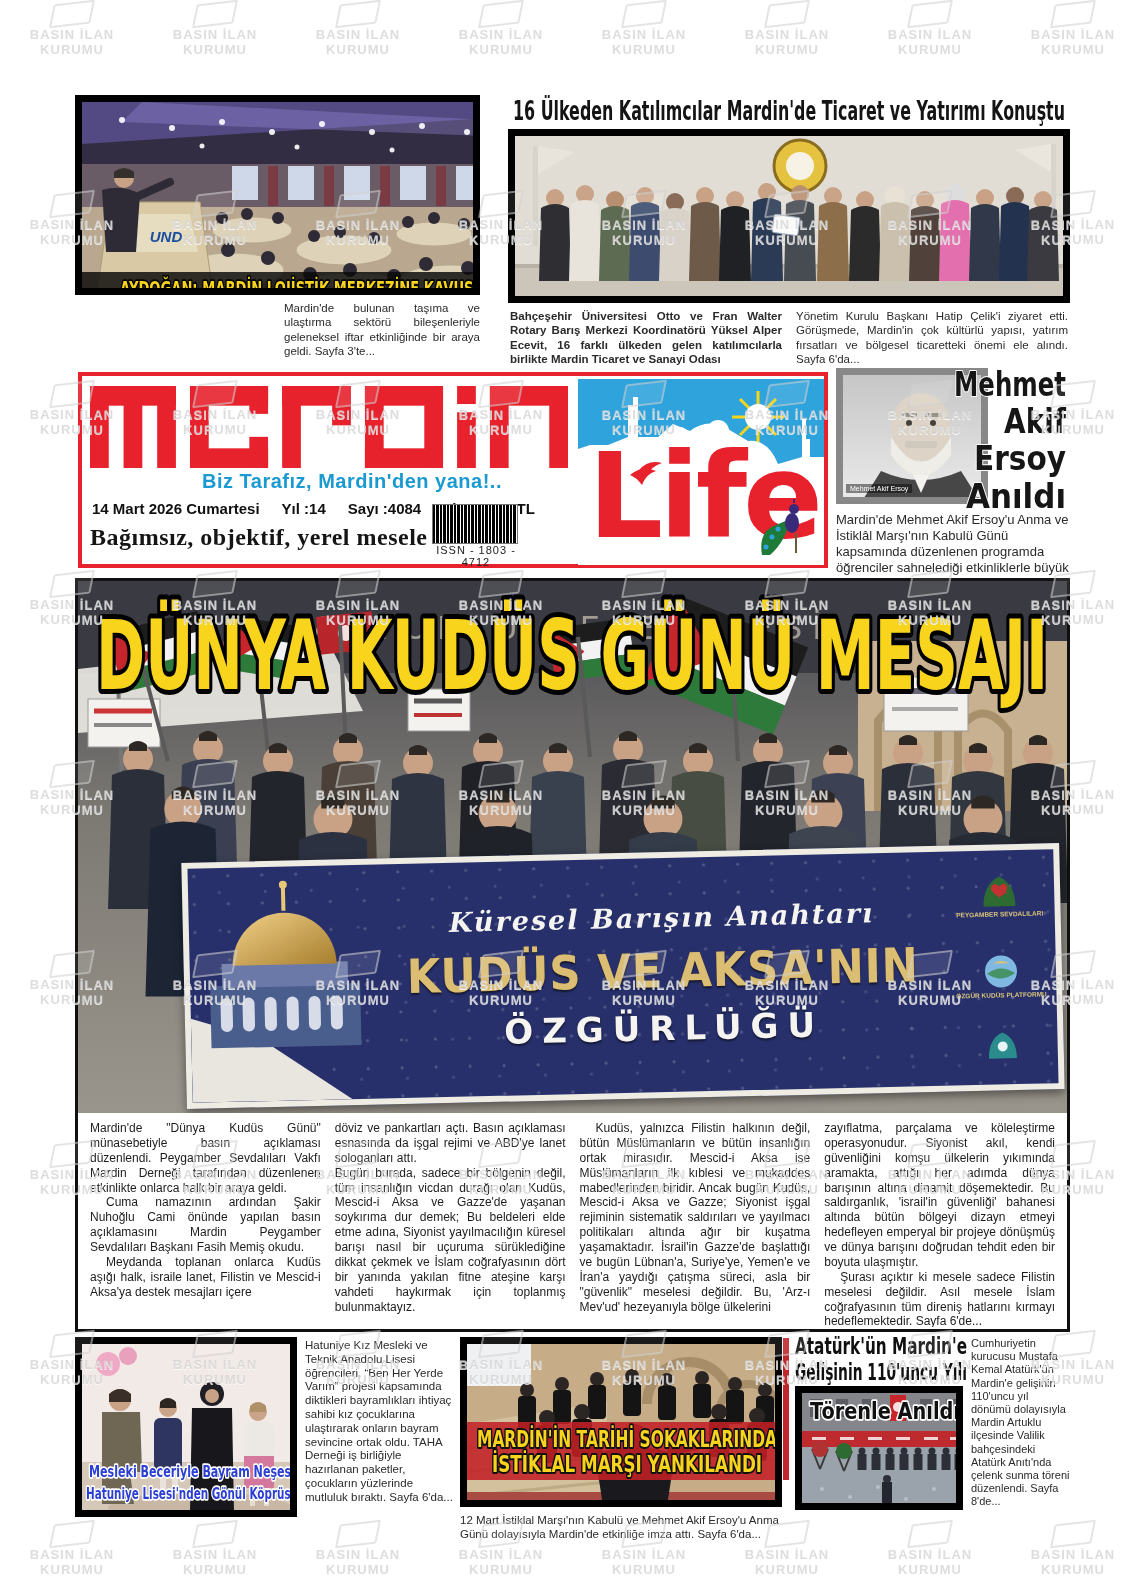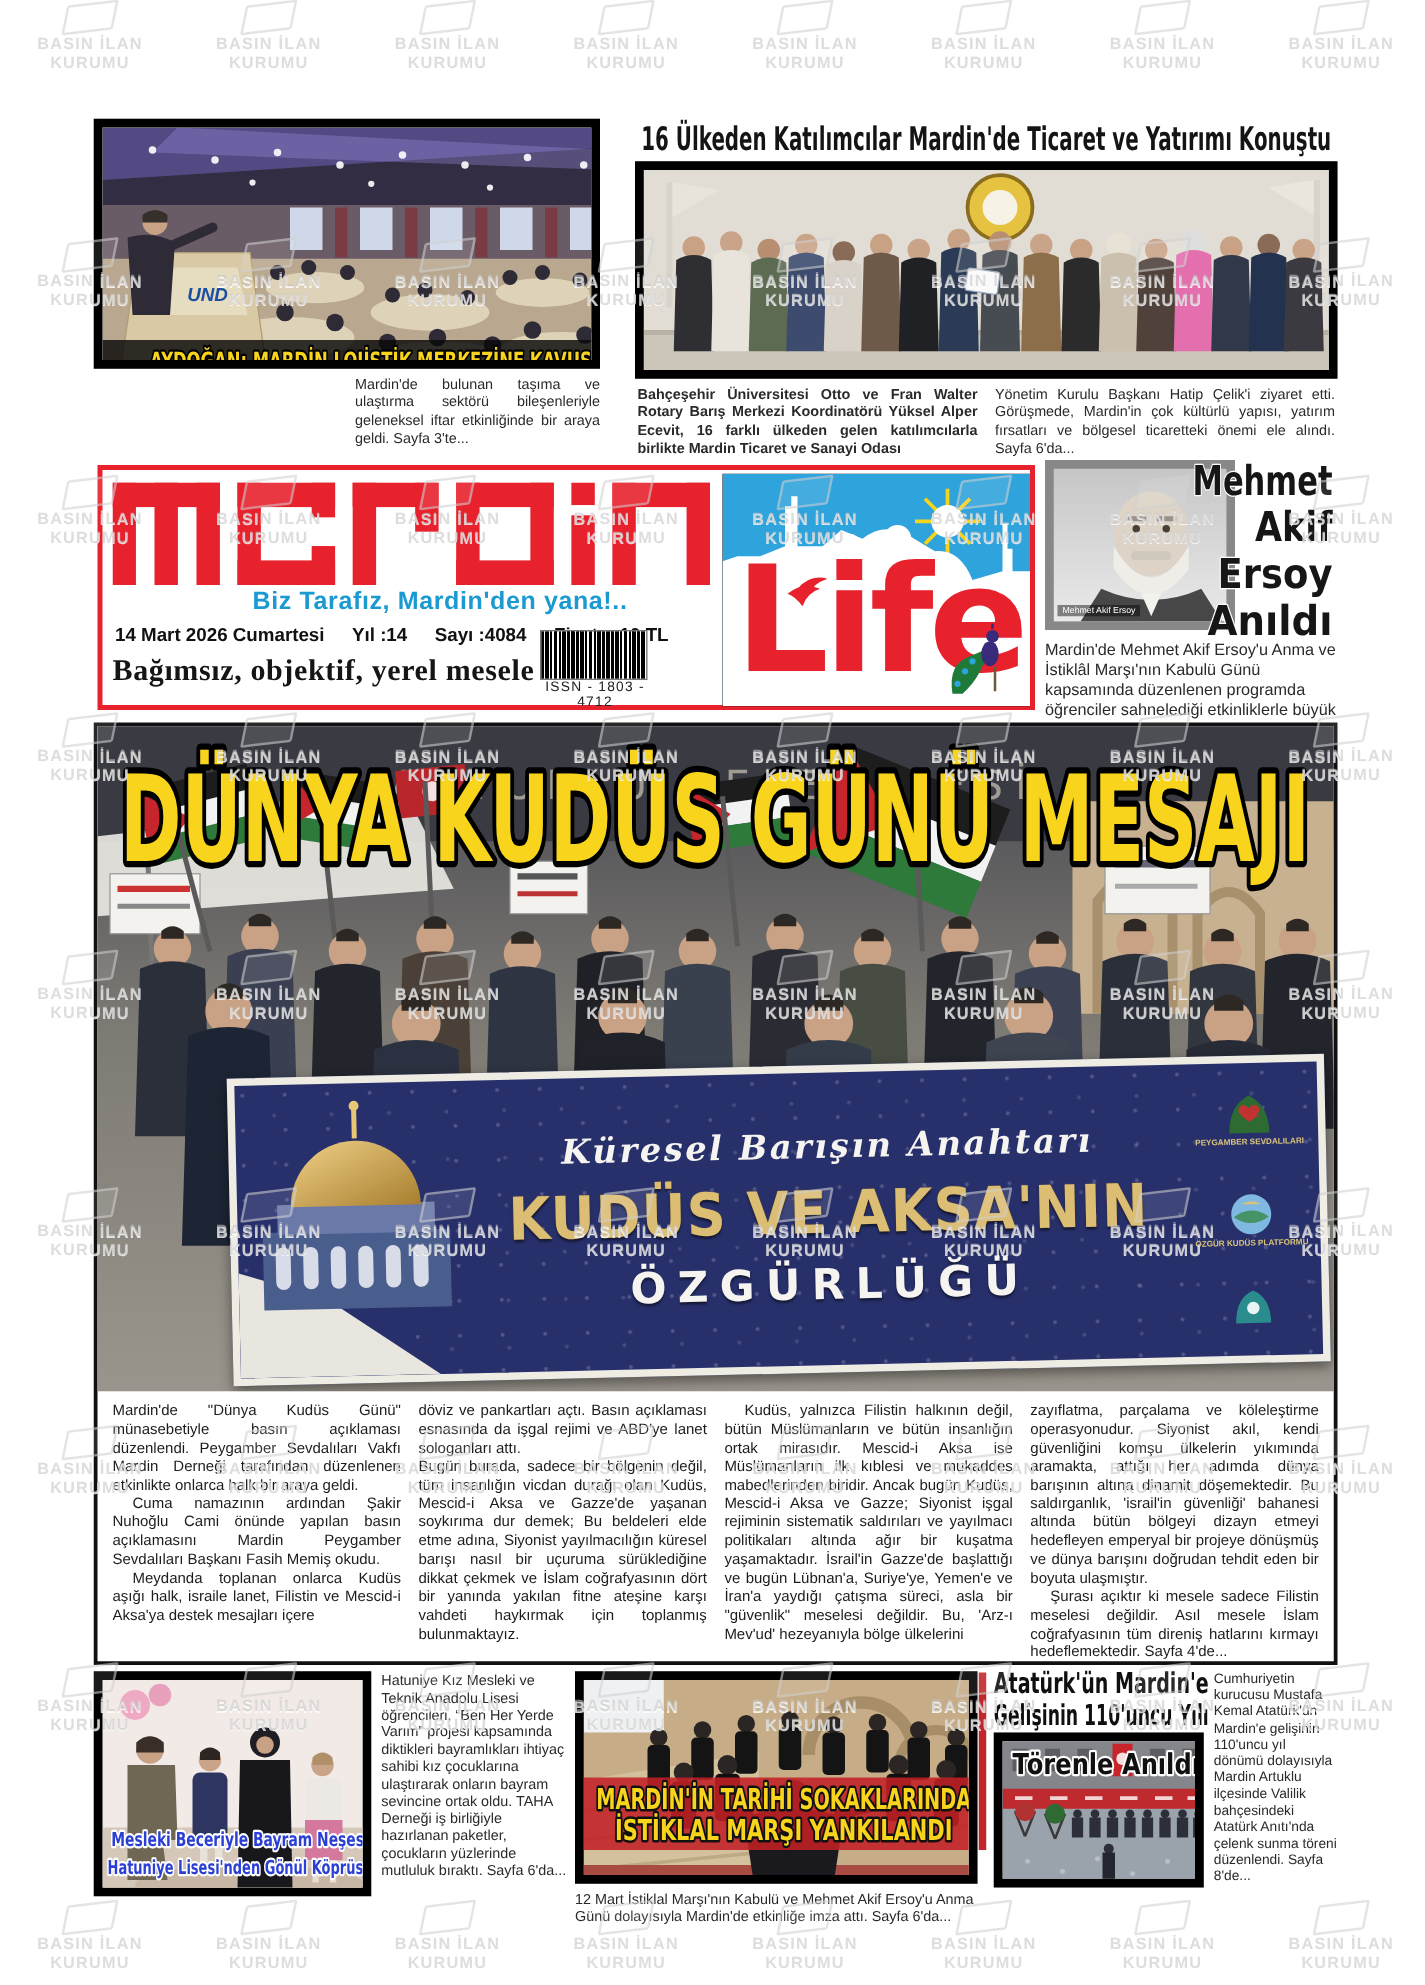--- a/index.html
+++ b/index.html
@@ -462,21 +462,21 @@
       </div>
       <div class="body-col just" style="flex:1;font-size:12px;line-height:1.24;">
         <p>döviz ve pankartları açtı. Basın açıklaması esnasında da işgal rejimi ve ABD'ye lanet sologanları attı.</p>
         <p style="text-indent:0;">Bugün burada, sadece bir bölgenin değil, tüm insanlığın vicdan durağı olan Kudüs, Mescid-i Aksa ve Gazze'de yaşanan soykırıma dur demek; Bu beldeleri elde etme adına,  Siyonist yayılmacılığın küresel barışı nasıl bir uçuruma sürüklediğine dikkat çekmek ve İslam coğrafyasının dört bir yanında yakılan fitne ateşine karşı vahdeti haykırmak için toplanmış bulunmaktayız.</p>
       </div>
       <div class="body-col just" style="flex:1;font-size:12px;line-height:1.24;">
         <p class="ind">Kudüs, yalnızca Filistin halkının değil, bütün Müslümanların ve bütün insanlığın ortak mirasıdır. Mescid-i Aksa ise Müslümanların ilk kıblesi ve mukaddes mabedlerinden biridir. Ancak bugün Kudüs, Mescid-i Aksa ve Gazze; Siyonist işgal rejiminin sistematik saldırıları ve yayılmacı politikaları altında ağır bir kuşatma yaşamaktadır. İsrail'in Gazze'de başlattığı ve bugün Lübnan'a, Suriye'ye, Yemen'e ve İran'a yaydığı çatışma süreci, asla bir "güvenlik" meselesi değildir. Bu, 'Arz-ı Mev'ud' hezeyanıyla bölge ülkelerini</p>
       </div>
       <div class="body-col just" style="flex:1;font-size:12px;line-height:1.24;">
         <p>zayıflatma, parçalama ve köleleştirme operasyonudur. Siyonist akıl, kendi güvenliğini komşu ülkelerin yıkımında aramakta, attığı her adımda dünya barışının altına dinamit döşemektedir. Bu saldırganlık, 'israil'in güvenliği' bahanesi altında bütün bölgeyi dizayn etmeyi hedefleyen emperyal bir projeye dönüşmüş ve dünya barışını doğrudan tehdit eden bir boyuta ulaşmıştır.</p>
-        <p>Şurası açıktır ki mesele sadece Filistin meselesi değildir. Asıl mesele İslam coğrafyasının tüm direniş hatlarını kırmayı hedeflemektedir. Sayfa 4'de...</p>
+        <p>Şurası açıktır ki mesele sadece Filistin meselesi değildir. Asıl mesele İslam coğrafyasının tüm direniş hatlarını kırmayı hedeflemektedir. Sayfa 6'de...</p>
       </div>
     </div>
   </div>
 
   <div class="abs photoframe" style="left:75px;top:1337px;width:222px;height:180px;">
     <svg width="220" height="178" viewBox="0 0 220 178" preserveAspectRatio="none">
       <rect width="220" height="178" fill="#f2eae6"></rect>
       <circle cx="26" cy="20" r="12" fill="#f0a9c4"></circle>
         <circle cx="46" cy="12" r="9" fill="#e898b8" opacity=".9"></circle>
       <rect y="118" width="220" height="60" fill="#d6c8b9"></rect>

